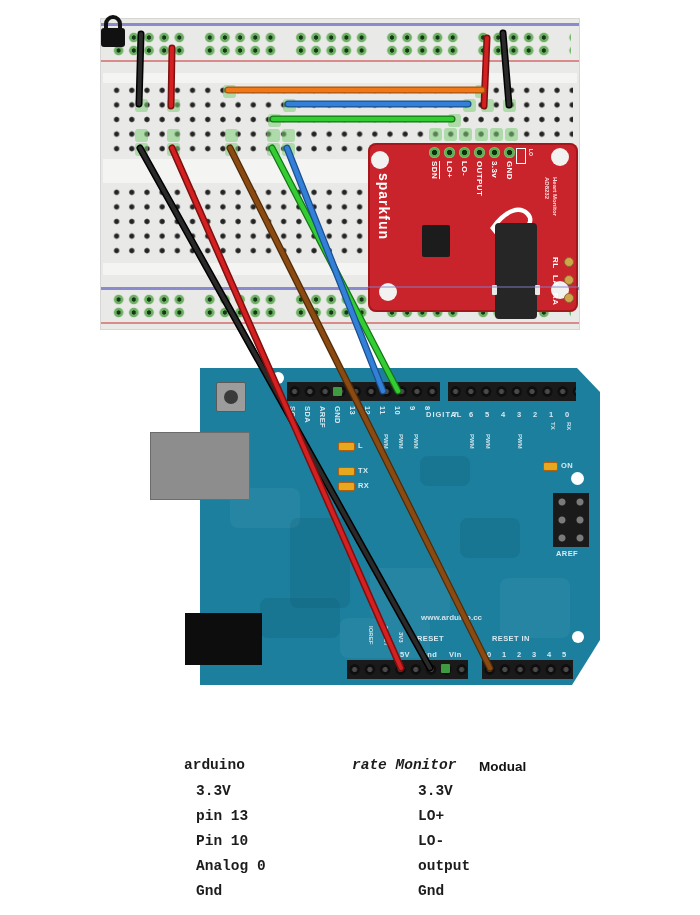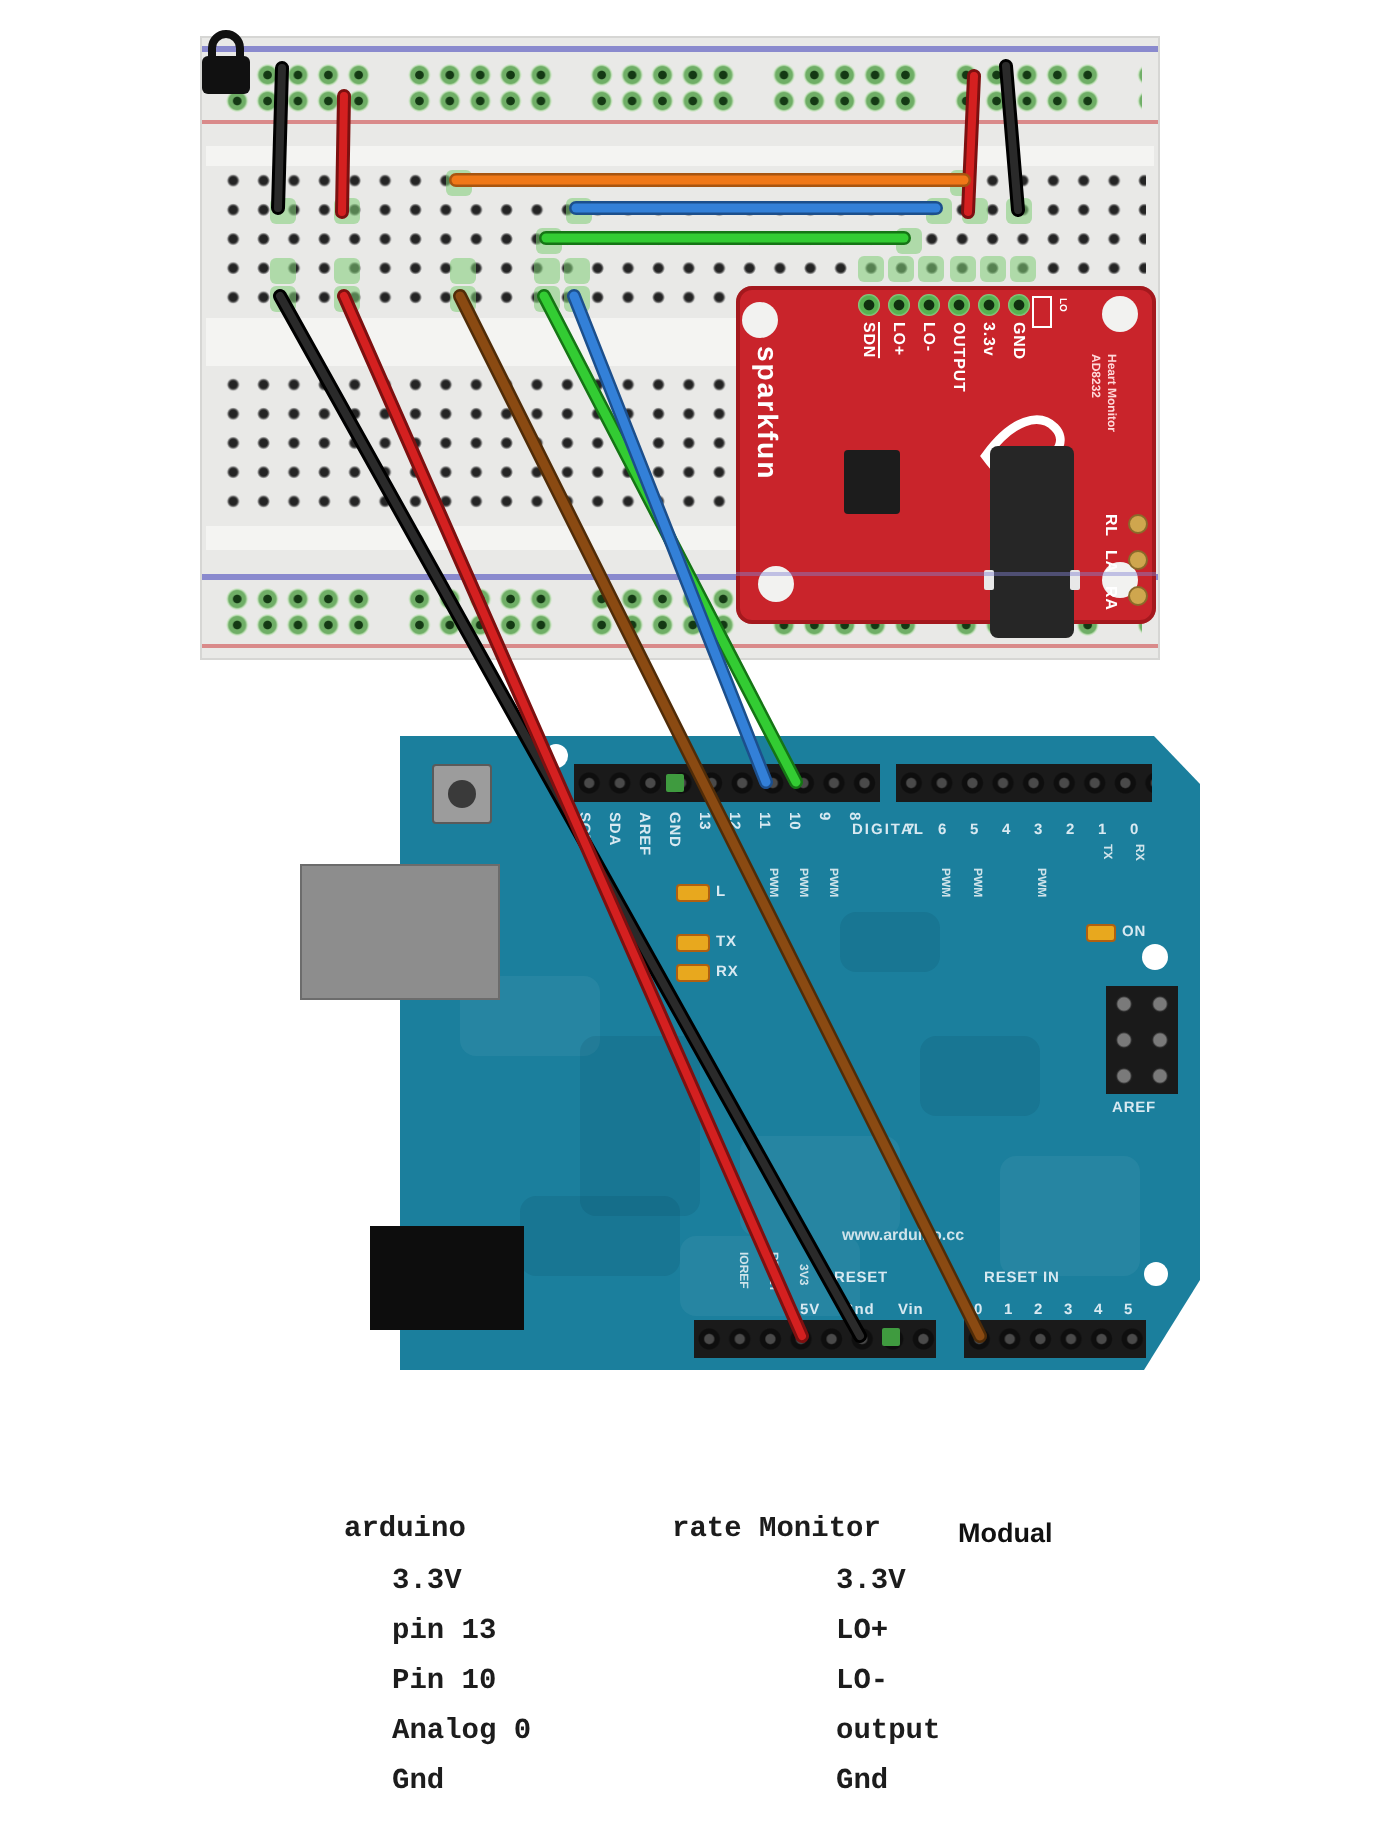--- a/index.html
+++ b/index.html
@@ -262,22 +262,22 @@
       <path d="M230,148 L490,668" stroke="#502c08" stroke-width="7"></path>
         <path d="M230,148 L490,668" stroke="#8a4a12" stroke-width="4.5"></path>
       <path d="M272,148 L398,391" stroke="#157515" stroke-width="7"></path>
         <path d="M272,148 L398,391" stroke="#33cc33" stroke-width="4.5"></path>
       <path d="M287,148 L383,391" stroke="#1c4f8c" stroke-width="7"></path>
         <path d="M287,148 L383,391" stroke="#3380d8" stroke-width="4.5"></path>
     </g>
   </svg>
 
   <div>
-    <span class="abs mono" style="left:172px;top:757px;">arduino</span>
-    <span class="abs mono" style="left:336px;top:757px;">rate Monitor</span>
+    <span class="abs mono" style="left:184px;top:757px;">arduino</span>
+    <span class="abs mono" style="left:352px;top:757px;font-style:italic;">rate Monitor</span>
     <span class="abs sans-h" style="left:479px;top:759px;">Modual</span>
 
     <span class="abs mono" style="left:196px;top:783px;">3.3V</span>
     <span class="abs mono" style="left:418px;top:783px;">3.3V</span>
     <span class="abs mono" style="left:196px;top:808px;">pin 13</span>
     <span class="abs mono" style="left:418px;top:808px;">LO+</span>
     <span class="abs mono" style="left:196px;top:833px;">Pin 10</span>
     <span class="abs mono" style="left:418px;top:833px;">LO-</span>
     <span class="abs mono" style="left:196px;top:858px;">Analog 0</span>
     <span class="abs mono" style="left:418px;top:858px;">output</span>

